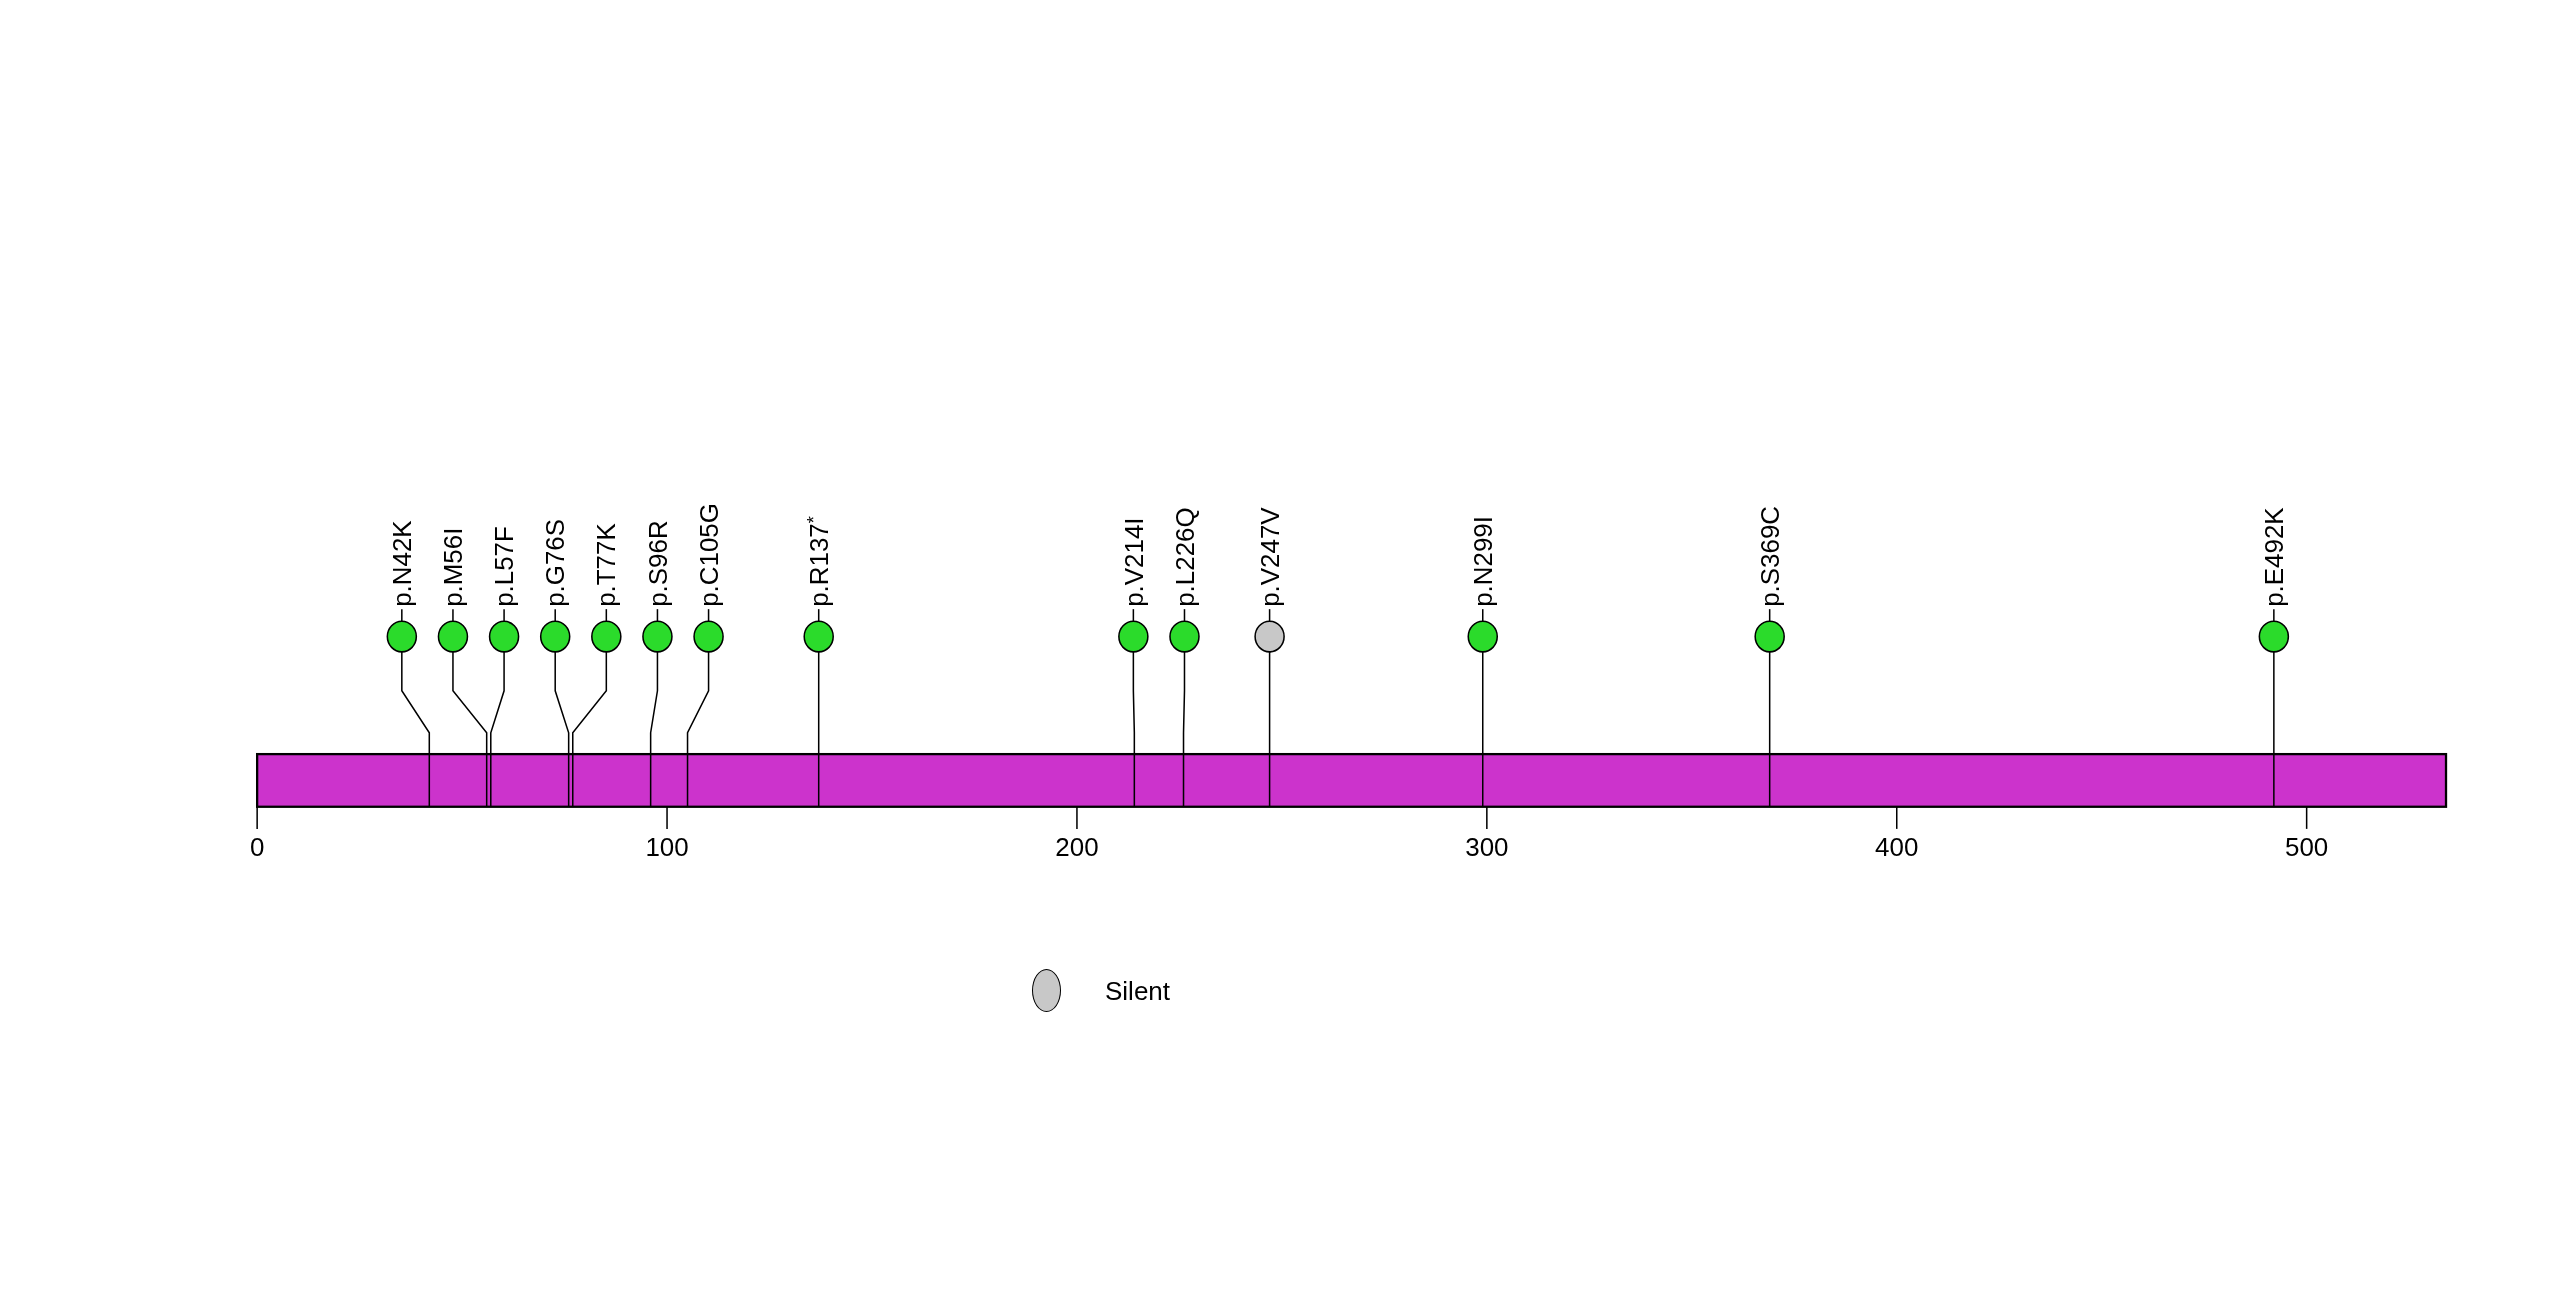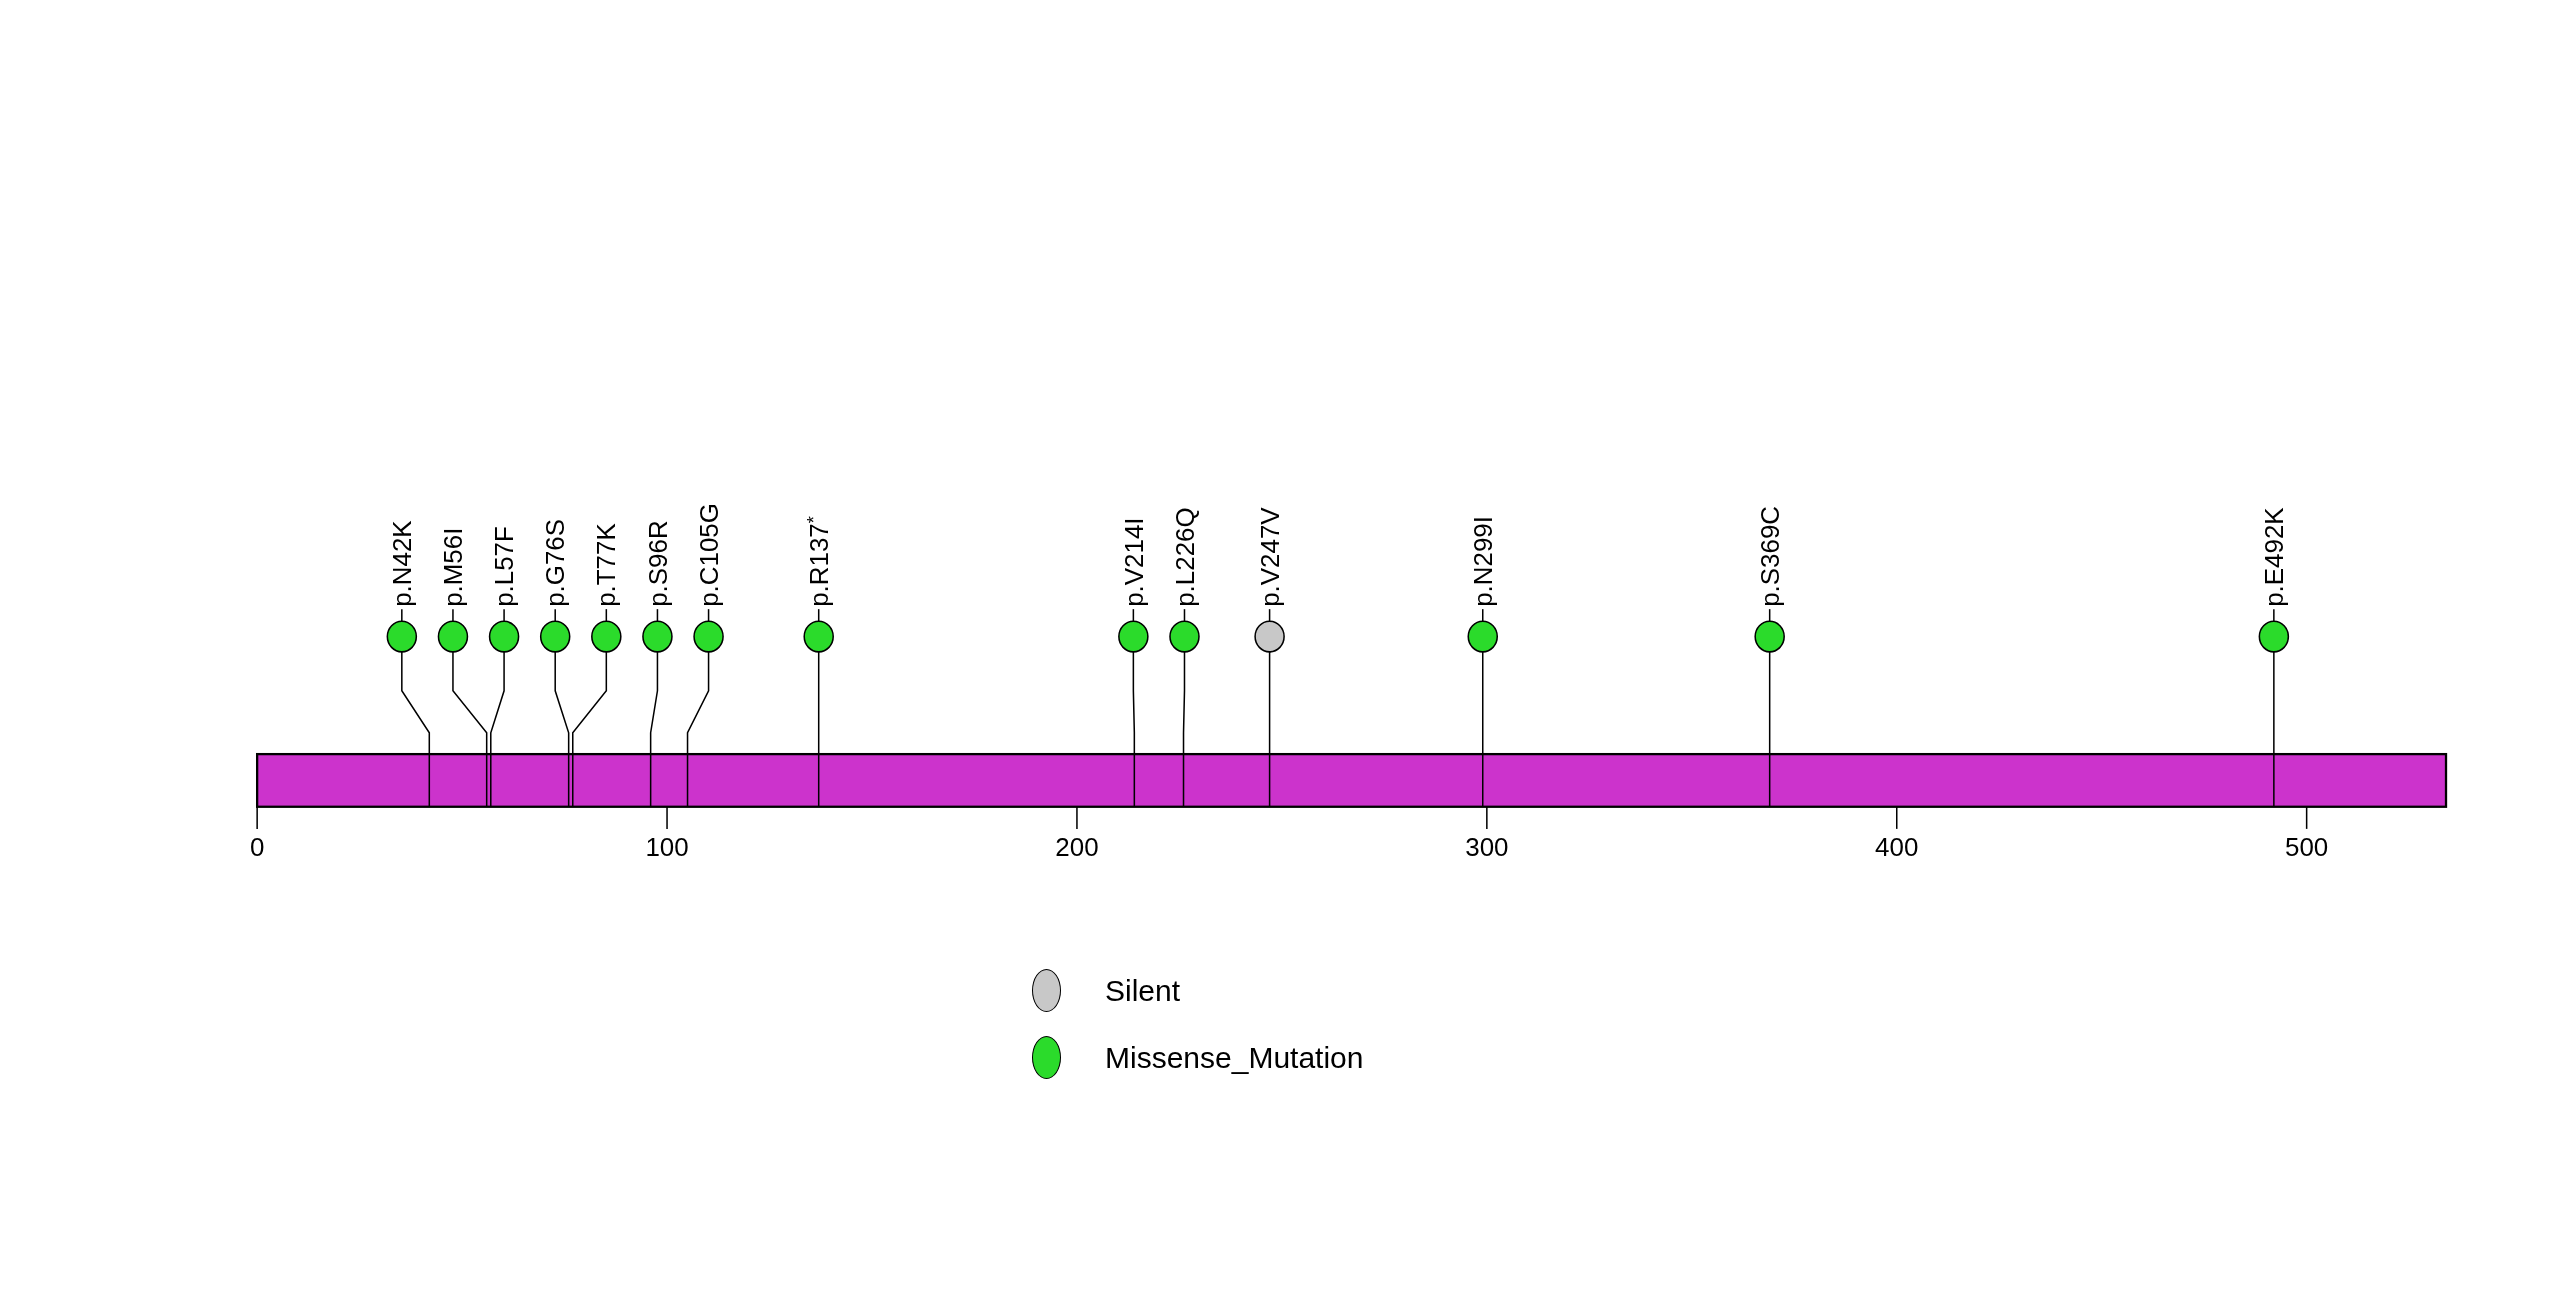--- a/index.html
+++ b/index.html
@@ -2,21 +2,21 @@
 <html style="font-size:12.2px"><head>
 <meta charset="utf-8">
 <style>
   html,body{margin:0;padding:0;background:#ffffff;}
   body{width:2576px;height:1290px;font-family:"Liberation Sans",sans-serif;color:#000;}
   #canvas{position:relative;width:2576px;height:1290px;background:#ffffff;overflow:hidden;}
   #plot{position:absolute;left:0;top:0;}
   #legend{position:absolute;left:1032px;top:957px;}
   .legend-row{display:flex;align-items:center;height:67px;}
   .legend-swatch{display:inline-block;width:29px;height:43px;border:1.5px solid #000;border-radius:50%;box-sizing:border-box;flex:0 0 auto;}
-  .legend-label{margin-left:44px;font-size:30px;line-height:1;white-space:nowrap;}
+  .legend-label{margin-left:44px;font-size:26px;line-height:1;white-space:nowrap;}
 </style>
 </head>
 <body>
 
 <div id="canvas">
   <svg id="plot" width="2576" height="1290" viewBox="0 0 3376 1690" xmlns="http://www.w3.org/2000/svg">
       <rect x="337" y="988" width="2868.648" height="69" fill="#CC33CC" stroke="#000000" stroke-width="3"></rect>
       <line x1="337" y1="1057" x2="337" y2="1086" stroke="#000" stroke-width="2"></line>
       <text x="337" y="1122" text-anchor="middle" font-size="34" fill="#000" font-family="&quot;Liberation Sans&quot;, sans-serif">0</text>
       <line x1="874.2" y1="1057" x2="874.2" y2="1086" stroke="#000" stroke-width="2"></line>
@@ -112,19 +112,15 @@
         <line x1="2980.024" y1="798" x2="2980.024" y2="814" stroke="#000000" stroke-width="2"></line>
         <ellipse cx="2980.024" cy="834" rx="19" ry="20" fill="#2BDB2B" stroke="#000000" stroke-width="2"></ellipse>
         <text x="2992.024" y="795" transform="rotate(-90 2992.024 795)" text-anchor="start" font-size="34" fill="#000" font-family="&quot;Liberation Sans&quot;, sans-serif">p.E492K</text>
       </g>
     </svg>
   <div id="legend">
       <div class="legend-row">
         <span class="legend-swatch" style="background: rgb(200, 200, 200);"></span>
         <span class="legend-label">Silent</span>
       </div>
-      <div class="legend-row">
-        <span class="legend-swatch" style="background: rgb(43, 219, 43);"></span>
-        <span class="legend-label">Missense_Mutation</span>
-      </div>
     </div>
 </div>
 
 
 </body></html>

